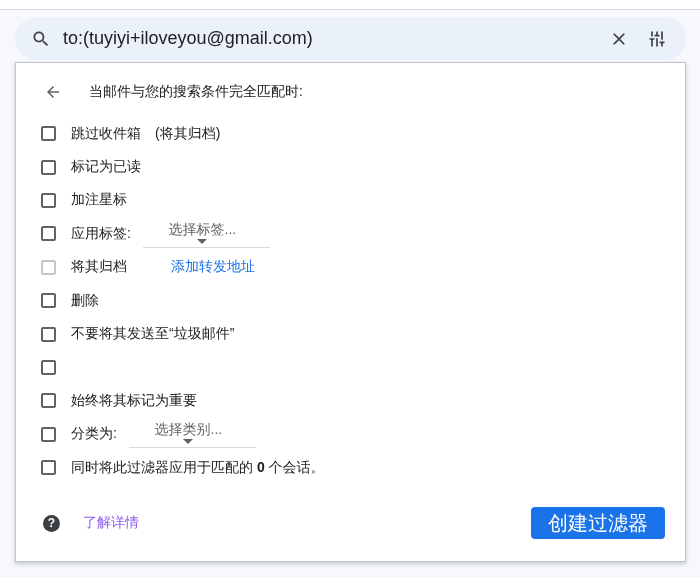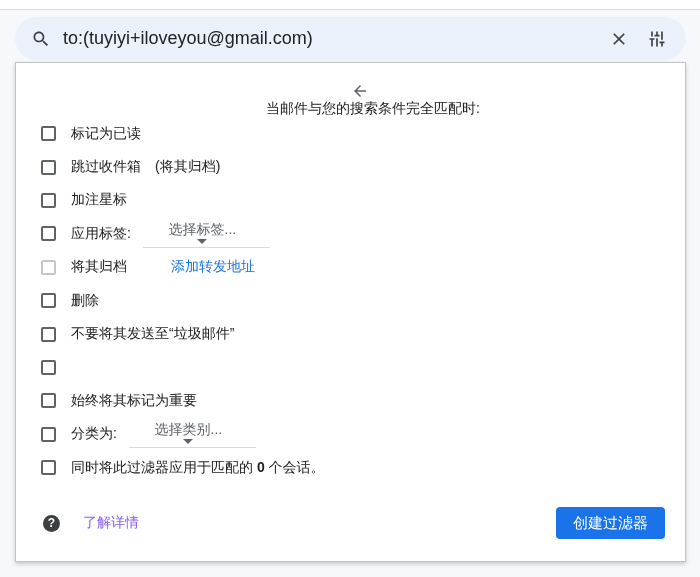--- a/index.html
+++ b/index.html
@@ -40,21 +40,20 @@
     position: absolute; left: 15px; top: 62px;
     width: 671px; height: 500px;
     background: #ffffff;
     border: 1px solid #c0c3c7;
     box-shadow: 0 2px 4px rgba(60,64,67,.25);
   }
   .panel-header {
     display: flex; align-items: center;
     padding: 19px 8px 0 27px;
     height: 39px;
-    flex-direction: column;
   }
   .back-btn { width: 20px; height: 20px; display: flex; align-items: center; justify-content: center; cursor: pointer; }
   .panel-header .htext { margin-left: 26px; font-size: 14px; color: #202124; }
   
   .options { margin-top: 15px; }
   .opt-row {
     height: 33.4px;
     display: flex; align-items: center;
     padding-left: 25px;
     font-size: 14px;
@@ -97,21 +96,21 @@
     width: 17px; height: 17px;
     background: #3c4043; border-radius: 50%;
     color: #fff; font-size: 12px; font-weight: bold;
     display: flex; align-items: center; justify-content: center;
     cursor: pointer;
   }
   .learn-more { margin-left: 23px; font-size: 14px; color: #8b5cf6; cursor: pointer; }
   .footer-spacer { flex: 1 1 auto; }
   .create-btn {
     background: #1a73e8; color: #ffffff;
-    font-size: 15px;
+    font-size: 20px;
     font-family: "Liberation Sans", "DejaVu Sans", sans-serif;
     border: none; border-radius: 4px;
     height: 32px; padding: 0 17px;
     cursor: pointer;
   }
 </style>
 </head>
 <body>
 
 <div class="top-strip"></div>
@@ -145,26 +144,26 @@
           <path d="M20 11H7.83l5.59-5.59L12 4l-8 8 8 8 1.41-1.41L7.83 13H20v-2z"></path>
         </svg>
     </span>
     <span class="htext">当邮件与您的搜索条件完全匹配时:</span>
   </div>
 
   <div class="options">
 
     <div class="opt-row">
       <span class="cbox"></span>
+      <span class="opt-label">跳过收件箱　(将其归档)</span>
+    </div>
+
+    <div class="opt-row">
+      <span class="cbox"></span>
       <span class="opt-label">标记为已读</span>
-    </div>
-
-    <div class="opt-row">
-      <span class="cbox"></span>
-      <span class="opt-label">跳过收件箱　(将其归档)</span>
     </div>
 
     <div class="opt-row">
       <span class="cbox"></span>
       <span class="opt-label">加注星标</span>
     </div>
 
     <div class="opt-row">
       <span class="cbox"></span>
       <span class="opt-label">应用标签:</span>

